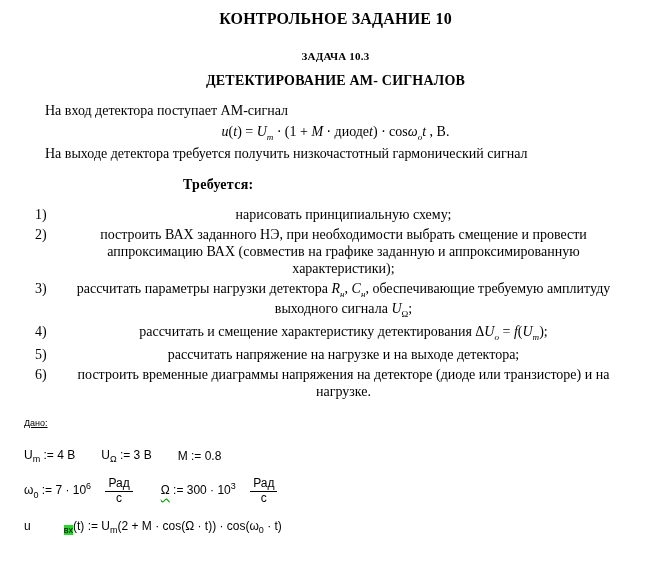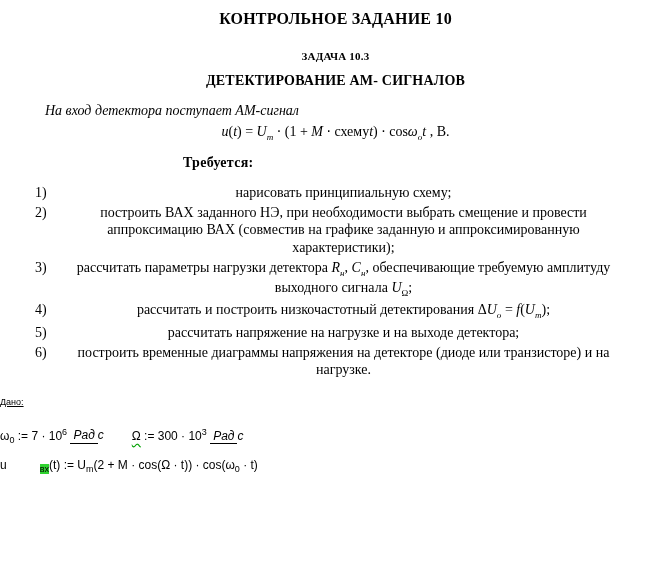--- a/index.html
+++ b/index.html
@@ -8,95 +8,101 @@
     width:666px; height:576px; overflow:hidden; position:relative;
     font-family:"Liberation Serif", serif; color:#000;
   }
   .doc { padding:10px 40px 0 45px; }
 
   .heading { text-align:center; font-weight:bold; letter-spacing:.2px; }
   .h1 { font-size:16px; margin-bottom:22px; }
   .h2 { font-size:11px; margin-bottom:11px; }
   .h3 { font-size:14px; margin-bottom:13px; }
 
-  .para { font-size:14px; line-height:1.25;font-style:italic; }
+  .para { font-size:14px; line-height:1.25; }
   .formula { text-align:center; font-size:14px; margin:3px 0 4px 0; }
   sub { font-size:.65em; }
   sup { font-size:.65em; }
   .it, i { font-style:italic; }
 
   .req-heading { font-weight:bold; font-size:14px;
                  margin:14px 0 13px 138px; letter-spacing:.3px; }
 
   .req-list { margin-left:-10px; }
   .req-item { display:flex; font-size:14px; line-height:1.22; margin-bottom:3px; }
   .req-num  { width:26px; flex:none; }
   .req-text { flex:1;text-align:center; }
 
   .mathcad { font-family:"Liberation Sans", sans-serif; font-size:12px;
-             margin-top:18px; padding-left:0; }
+             margin-top:18px; padding-left:24px; }
   .mathcad sub { font-size:9px; }
   .mathcad sup { font-size:9px; }
   .given { font-size:9px; text-decoration:underline; margin-bottom:20px; }
   .mc-row { display:flex; align-items:center; margin-bottom:13px; }
   .mc-expr { white-space:nowrap; }
 
-  .frac { display:inline-flex; flex-direction:row; text-align:center;
-          vertical-align:middle; line-height:1.15; margin-left:0;font-style:italic; }
+  .frac { display:inline-flex; flex-direction:column; text-align:center;
+          vertical-align:middle; line-height:1.15; margin-left:11px; }
   .frac > span:first-child { border-bottom:1px solid #000; padding:0 3px; }
 
   .wavy { text-decoration-line:underline; text-decoration-style:wavy;
           text-decoration-color:var(--squiggle,#00a000); text-underline-offset:3px; }
   .hl { background:var(--highlight,#2fd32f);margin-left:33px; }
 </style>
 </head>
 <body>
 
 <div class="doc">
 
   <div class="heading h1">КОНТРОЛЬНОЕ ЗАДАНИЕ 10</div>
   <div class="heading h2">ЗАДАЧА 10.3</div>
   <div class="heading h3">ДЕТЕКТИРОВАНИЕ АМ- СИГНАЛОВ</div>
 
   <p class="para">На вход детектора поступает АМ-сигнал</p>
-  <div class="formula"><i>u</i><span>(</span><i>t</i><span>) = </span><i>U</i><sub class="it">m</sub><span> ⋅ (1 + </span><i>M</i><span> ⋅ схему</span><i>t</i><span>) ⋅ cos</span><i>ω</i><sub class="it">o</sub><i>t</i><span> , В.</span></div>
+  <div class="formula"><i>u</i><span>(</span><i>t</i><span>) = </span><i>U</i><sub class="it">m</sub><span> ⋅ (1 + </span><i>M</i><span> ⋅ диоде</span><i>t</i><span>) ⋅ cos</span><i>ω</i><sub class="it">o</sub><i>t</i><span> , В.</span></div>
+  <p class="para">На выходе детектора требуется получить низкочастотный гармонический сигнал</p>
 
   <div class="req-heading">Требуется:</div>
 
   <div class="req-list">
     <div class="req-item">
       <span class="req-num">1)</span>
       <span class="req-text"><span>нарисовать принципиальную схему;</span></span>
     </div>
     <div class="req-item">
       <span class="req-num">2)</span>
       <span class="req-text"><span>построить ВАХ заданного НЭ, при необходимости выбрать смещение и провести аппроксимацию ВАХ (совместив на графике заданную и аппроксимированную характеристики);</span></span>
     </div>
     <div class="req-item">
       <span class="req-num">3)</span>
       <span class="req-text"><span>рассчитать параметры нагрузки детектора  </span><i>R</i><sub class="it">н</sub><span>,  </span><i>C</i><sub class="it">н</sub><span>, обеспечивающие требуемую амплитуду выходного сигнала </span><i>U</i><sub>Ω</sub><span>;</span></span>
     </div>
     <div class="req-item">
       <span class="req-num">4)</span>
-      <span class="req-text"><span>рассчитать и построить низкочастотный детектирования </span><span>Δ</span><i>U</i><sub class="it">o</sub><span> = </span><i>f</i><span>(</span><i>U</i><sub class="it">m</sub><span>);</span></span>
+      <span class="req-text"><span>рассчитать и смещение характеристику детектирования </span><span>Δ</span><i>U</i><sub class="it">o</sub><span> = </span><i>f</i><span>(</span><i>U</i><sub class="it">m</sub><span>);</span></span>
     </div>
     <div class="req-item">
       <span class="req-num">5)</span>
       <span class="req-text"><span>рассчитать напряжение на нагрузке и на выходе детектора;</span></span>
     </div>
     <div class="req-item">
       <span class="req-num">6)</span>
       <span class="req-text"><span>построить временные диаграммы напряжения на детекторе (диоде или транзисторе) и на нагрузке.</span></span>
     </div>
   </div>
 </div>
 
 <div class="mathcad">
   <div class="given">Дано:</div>
 
+  <div class="mc-row">
+    <span class="mc-expr"><span>U</span><sub>m</sub><span> := 4 В</span></span>
+    <span class="mc-expr" style="margin-left:26px"><span>U</span><sub>Ω</sub><span> := 3  В</span></span>
+    <span class="mc-expr" style="margin-left:26px"><span>M := 0.8</span></span>
+  </div>
 
   <div class="mc-row">
     <span class="mc-expr"><span>ω</span><sub>0</sub><span> := 7 · 10</span><sup>6</sup><span> </span><span class="frac">
           <span>Рад</span>
           <span>с</span>
         </span></span>
     <span class="mc-expr" style="margin-left:28px"><span class="wavy">Ω</span><span> := 300 · 10</span><sup>3</sup><span>  </span><span class="frac">
           <span>Рад</span>
           <span>с</span>
         </span></span>

